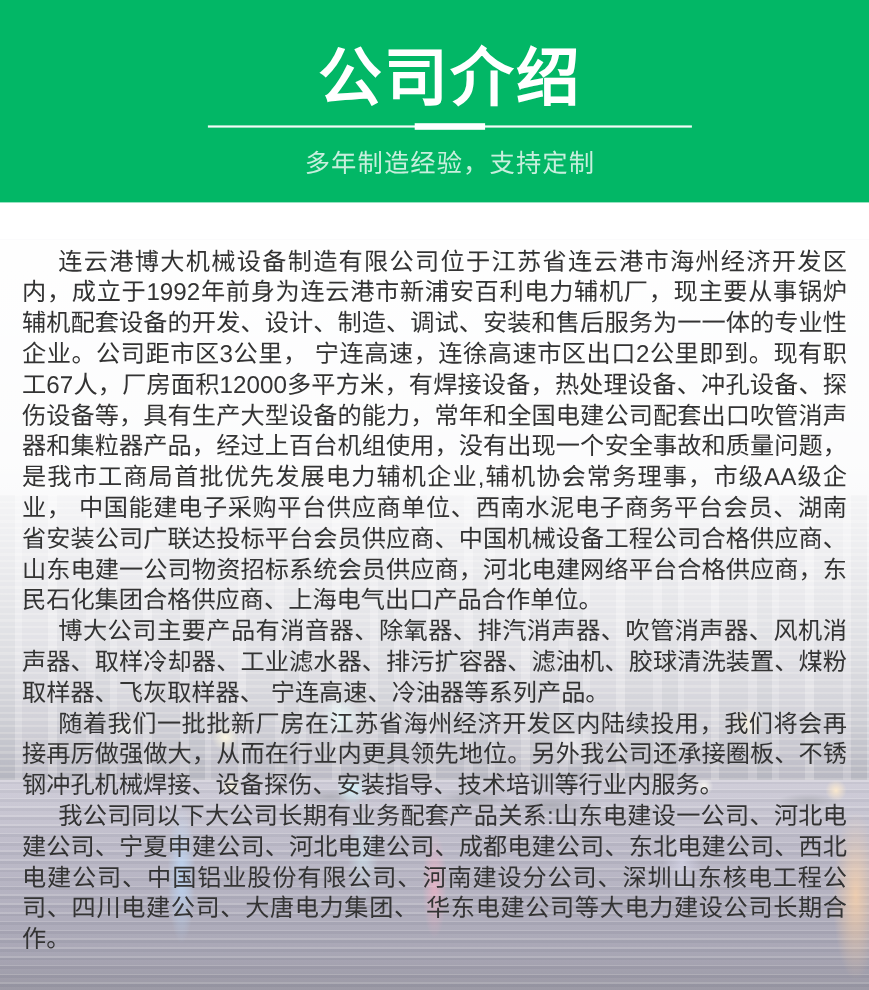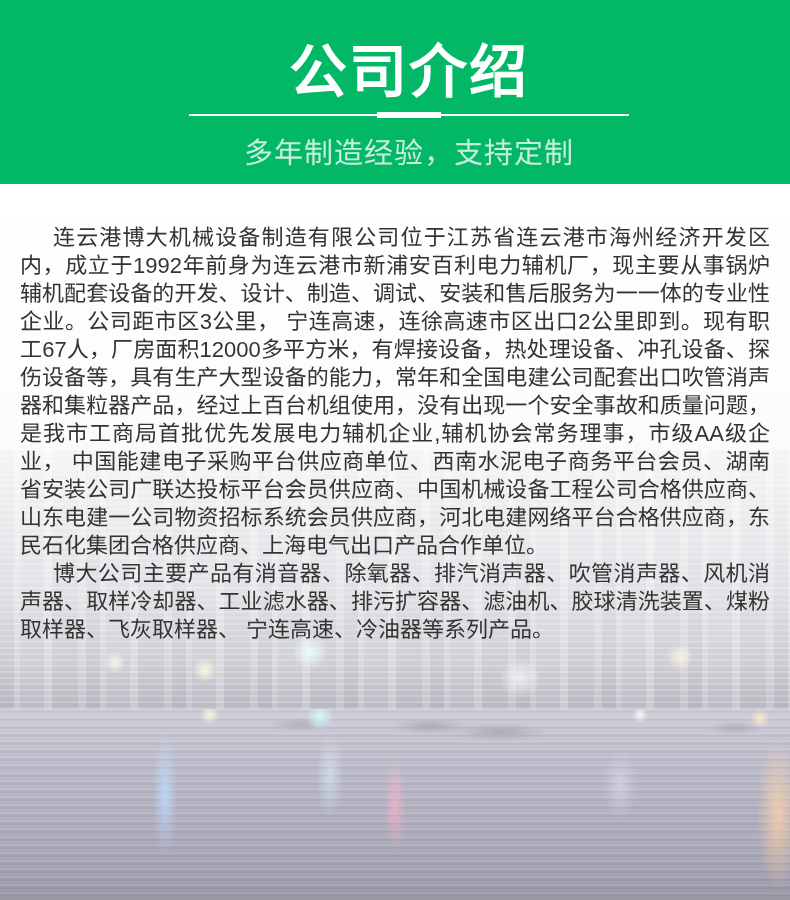--- a/index.html
+++ b/index.html
@@ -31,21 +31,21 @@
     position: absolute; left: 0; right: 0; top: 2px; height: 2px;
     background: rgba(255,255,255,0.95);
   }
   .divider .divider-bar {
     position: absolute; left: 50%; top: 0; width: 64px; height: 6px;
     transform: translateX(-50%);
     background: #ffffff;
   }
   .subtitle {
     margin-top: 11px;
-    font-size: 29px;
+    font-size: 23px;
     letter-spacing: 1px;
     color: rgba(255,255,255,0.78);
   }
 
   
   .content { position: relative; margin-top: 34px; height: 682px; overflow: hidden; }
 
   .photo { position: absolute; inset: 0; background: #a8a9bc; filter: blur(0.5px); }
   .sky-band {
     position: absolute; left: 0; right: 0; top: 0; height: 40%;
@@ -129,16 +129,18 @@
     <div class="photo" aria-hidden="true">
       <div class="sky-band"></div>
       <div class="city-band"></div>
       <div class="water-band"></div>
       <div class="veil"></div>
     </div>
 
     <div class="about-text">
       <p>连云港博大机械设备制造有限公司位于江苏省连云港市海州经济开发区内，成立于1992年前身为连云港市新浦安百利电力辅机厂，现主要从事锅炉辅机配套设备的开发、设计、制造、调试、安装和售后服务为一一体的专业性企业。公司距市区3公里， 宁连高速，连徐高速市区出口2公里即到。现有职工67人，厂房面积12000多平方米，有焊接设备，热处理设备、冲孔设备、探伤设备等，具有生产大型设备的能力，常年和全国电建公司配套出口吹管消声器和集粒器产品，经过上百台机组使用，没有出现一个安全事故和质量问题，是我市工商局首批优先发展电力辅机企业,辅机协会常务理事，市级AA级企业， 中国能建电子采购平台供应商单位、西南水泥电子商务平台会员、湖南省安装公司广联达投标平台会员供应商、中国机械设备工程公司合格供应商、山东电建一公司物资招标系统会员供应商，河北电建网络平台合格供应商，东民石化集团合格供应商、上海电气出口产品合作单位。</p>
       <p>博大公司主要产品有消音器、除氧器、排汽消声器、吹管消声器、风机消声器、取样冷却器、工业滤水器、排污扩容器、滤油机、胶球清洗装置、煤粉取样器、飞灰取样器、 宁连高速、冷油器等系列产品。</p>
+      <p>随着我们一批批新厂房在江苏省海州经济开发区内陆续投用，我们将会再接再厉做强做大，从而在行业内更具领先地位。另外我公司还承接圈板、不锈钢冲孔机械焊接、设备探伤、安装指导、技术培训等行业内服务。</p>
+      <p>我公司同以下大公司长期有业务配套产品关系:山东电建设一公司、河北电建公司、宁夏申建公司、河北电建公司、成都电建公司、东北电建公司、西北电建公司、中国铝业股份有限公司、河南建设分公司、深圳山东核电工程公司、四川电建公司、大唐电力集团、 华东电建公司等大电力建设公司长期合作。</p>
     </div>
   </main>
 
 </div>
 
 </body></html>

